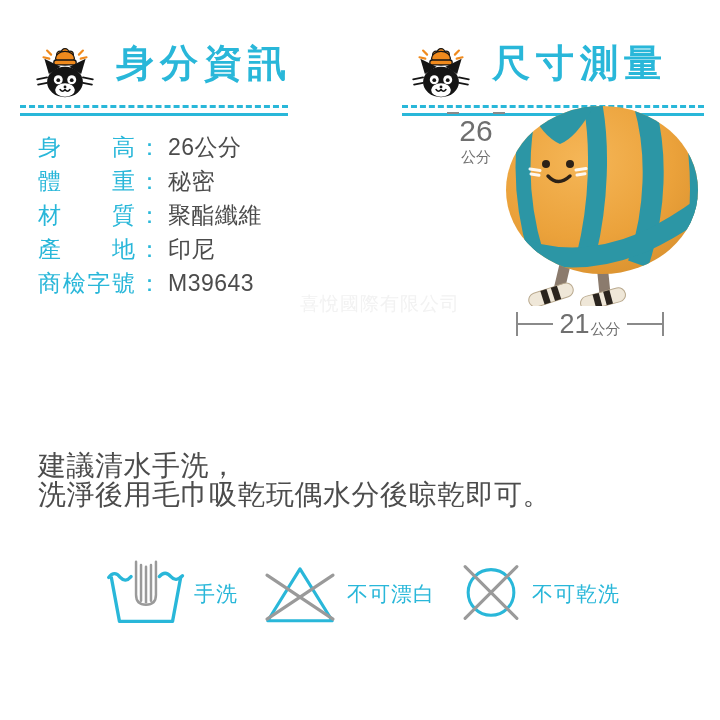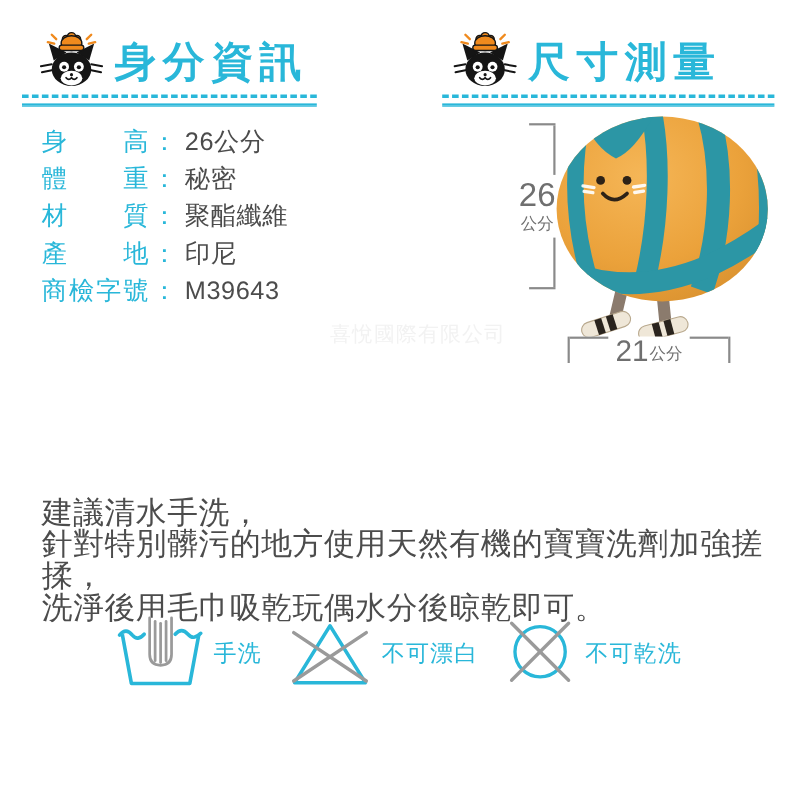--- a/index.html
+++ b/index.html
@@ -10,40 +10,40 @@
     --xgray:#9b9b9b;
   }
   *{box-sizing:border-box;}
   html,body{margin:0;padding:0;background:#fff;}
   body{font-family:"Liberation Sans",sans-serif;}
   #page{position:relative;width:720px;height:720px;background:#fff;overflow:hidden;}
 
   .sec{position:absolute;}
   .sec-header{display:flex;align-items:flex-end;gap:10px;}
   .cat-icon{width:58px;height:52px;flex:0 0 auto;margin-bottom:1px;}
-  .sec-title{margin:0;font-size:38px;font-weight:600;color:var(--accent);letter-spacing:6px;line-height:1.25;white-space:nowrap;}
+  .sec-title{margin:12px;font-size:38px;font-weight:600;color:var(--accent);letter-spacing:6px;line-height:1.25;white-space:nowrap;}
   .underline{margin-top:5px;}
   .underline .dash{height:0;border-top:3px dashed var(--accent);}
   .underline .solid{margin-top:5px;height:2px;border-top:2px solid var(--accent);border-bottom:1px solid var(--accent);}
 
   
   .info-table{margin:16px 0 0 18px;}
   .info-row{display:flex;align-items:baseline;height:34px;font-size:23px;}
   .info-label{width:97px;color:var(--accent);display:flex;justify-content:space-between;}
   .info-colon{color:var(--accent);margin:0 7px 0 3px;}
   .info-value{color:var(--ink);letter-spacing:0.5px;}
 
   
-  .vmeasure{position:absolute;left:447px;top:112px;width:58px;height:151px;display:flex;flex-direction:column;align-items:flex-end;color:var(--mtext);}
+  .vmeasure{position:absolute;left:447px;top:112px;width:58px;height:151px;display:flex;flex-direction:row;align-items:flex-start;color:var(--mtext);}
   .vbar{width:24px;height:2px;background:var(--mgray);}
   .vseg{width:2px;flex:1;background:var(--mgray);}
   .vtext{text-align:center;margin:3px 0;}
   .vnum{font-size:30px;line-height:1.05;}
   .vunit{font-size:15px;line-height:1.3;}
-  .hmeasure{position:absolute;left:516px;top:306px;width:148px;height:36px;display:flex;color:var(--mtext);}
+  .hmeasure{position:absolute;left:516px;top:306px;width:148px;height:36px;display:flex;align-items:center;color:var(--mtext);}
   .hbar{width:2px;height:24px;background:var(--mgray);flex:0 0 auto;}
   .hseg{flex:1;height:2px;background:var(--mgray);}
   .hnum{font-size:27px;margin:0 1px 0 6px;line-height:1;}
   .hunit{font-size:15px;margin-right:6px;padding-top:8px;line-height:1;}
   .ball{position:absolute;left:504px;top:104px;width:196px;height:202px;}
 
   .watermark{position:absolute;left:300px;top:291px;font-size:19px;letter-spacing:1px;color:#f2f2f2;white-space:nowrap;}
 
   
   .wash-text{position:absolute;left:38px;top:451px;width:660px;}
@@ -230,21 +230,20 @@
     <span class="hunit">公分</span>
     <div class="hseg"></div>
     <div class="hbar"></div>
   </div>
 
   <div class="watermark">喜悅國際有限公司</div>
 
 
   <div class="wash-text">
     <p>建議清水手洗，</p>
-    <p>針對特別髒污的地方使用天然有機的寶寶洗劑加強搓揉，</p>
     <p>洗淨後用毛巾吸乾玩偶水分後晾乾即可。</p>
   </div>
 
   <div class="care-row">
 
     <div class="care-item">
       <div class="care-icon-box">
         <svg width="82" height="68" viewBox="0 0 94 82">
           <path d="M5,20 L15,74 L79,74 L89,20" stroke="#29b7d9" stroke-width="4" fill="none" stroke-linejoin="round"></path>
           <path d="M2,21 q7,-9 14,0 q6,7 13,-1" stroke="#29b7d9" stroke-width="4" fill="none" stroke-linecap="round"></path>

